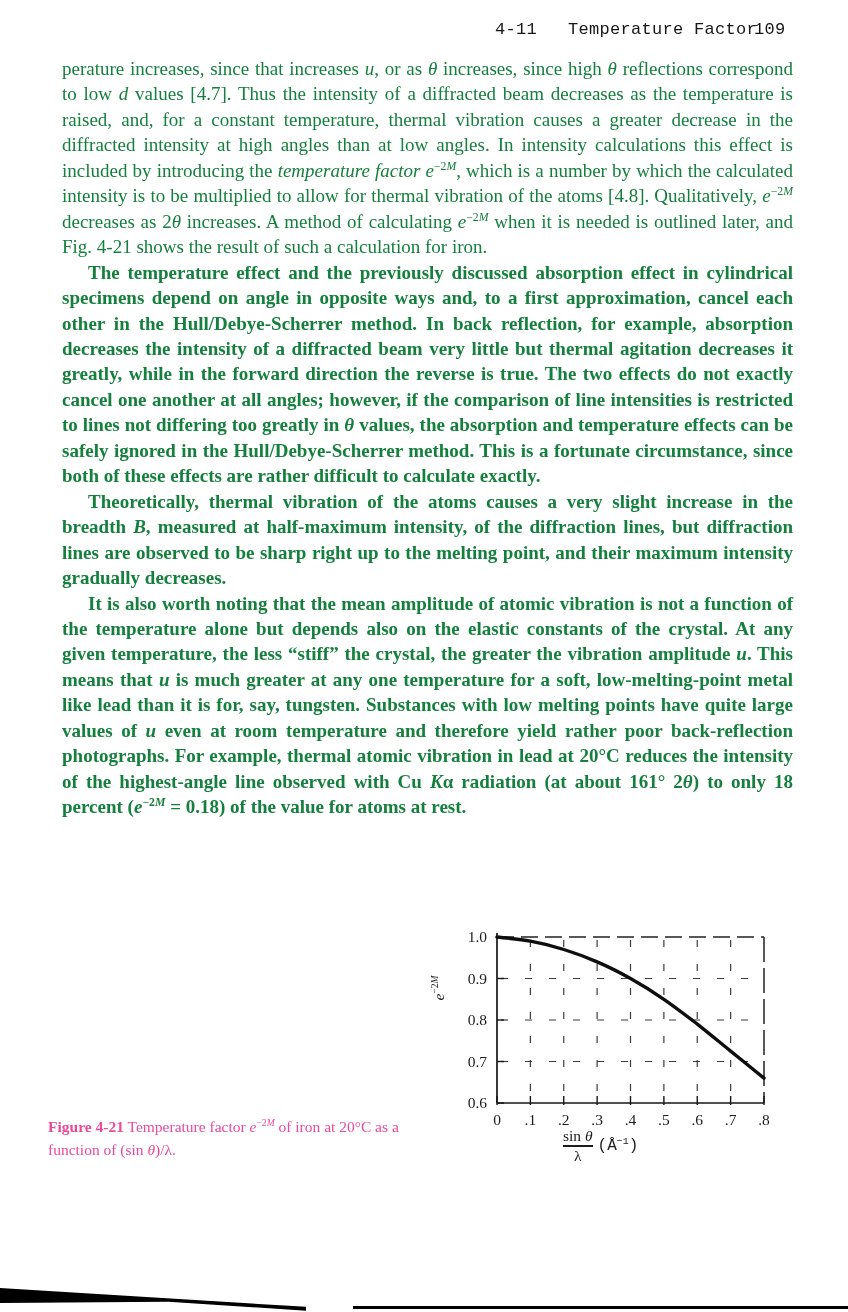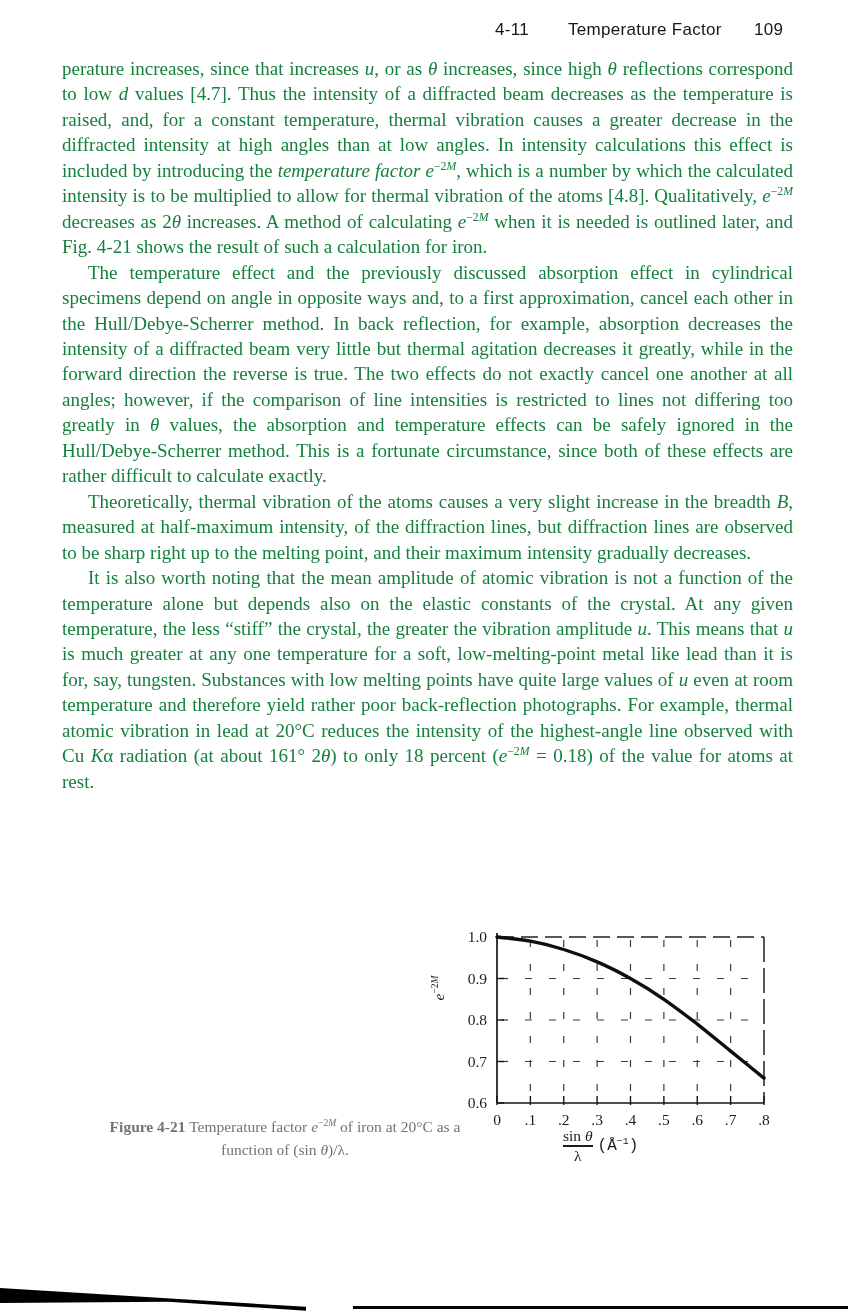--- a/index.html
+++ b/index.html
@@ -6,31 +6,31 @@
   .page{
     position:relative;
     width:848px;height:1312px;
     background:#ffffff;
     overflow:hidden;
     font-family:"Liberation Serif", serif;
     color:#1e1e1e;
   }
   
   .header{position:absolute;top:20px;left:0;width:100%;height:26px;
-    font-family:Liberation Sans, sans-serif;font-size:17px;color:#161616;}
+    font-family:Liberation Mono, monospace;font-size:17px;color:#161616;}
   .header .sec{position:absolute;left:495px;top:0;letter-spacing:.3px;}
   .header .ttl{position:absolute;left:568px;top:0;letter-spacing:.3px;}
   .header .pgno{position:absolute;left:754px;top:0;letter-spacing:.3px;}
   
   .body-text{
     position:absolute;left:62px;top:56px;width:731px;
     font-size:19px;line-height:25.45px;text-align:justify;color:#15803d;
   }
   .body-text p{margin:0;}
-  .body-text p.indent{text-indent:26px;}
+  .body-text p.indent{text-indent:26px;font-weight:bold;}
   sup{font-size:.62em;line-height:0;}
   
   .chart-svg{position:absolute;left:420px;top:880px;}
   .grid{stroke:#3c3c3c;stroke-width:1.2;stroke-dasharray:7 17;fill:none;}
   .btop{stroke:#222;stroke-width:1.5;stroke-dasharray:17 7;fill:none;}
   .bright{stroke:#222;stroke-width:1.5;stroke-dasharray:25 6;fill:none;}
   .axis{stroke:#161616;stroke-width:1.7;fill:none;}
   .tickmark{stroke:#161616;stroke-width:1.4;}
   .tick{font-family:"Liberation Serif",serif;font-size:15.5px;fill:#1c1c1c;}
   .ytick{text-anchor:end;}
@@ -44,21 +44,21 @@
   .x-axis-label{
     position:absolute;left:563px;top:1128px;
     display:flex;align-items:center;font-size:15.5px;color:#1c1c1c;
   }
   .frac{display:inline-flex;flex-direction:column;align-items:center;line-height:1.05;}
   .frac .bar{width:100%;height:1.4px;background:#1c1c1c;margin:1px 0;}
   .unit{margin-left:5px;font-size:16px;font-family:Liberation Mono, monospace;}
   
   .caption{
     position:absolute;left:48px;top:1116px;width:402px;
-    font-size:15.5px;line-height:22.5px;color:#737373;text-align:center;margin-left:36px;
+    font-size:15.5px;line-height:22.5px;color:#ec4899;text-align:left;
   }
   .caption b{font-weight:bold;}
   
   .wedge{
     position:absolute;left:0;top:1285px;width:306px;height:27px;background:#000;
     clip-path:polygon(0 11%, 100% 81%, 100% 95%, 55% 62%, 0 67%);
   }
   .bottom-line{position:absolute;left:353px;top:1306px;width:495px;height:3px;background:#000;}
 </style>
 </head>

